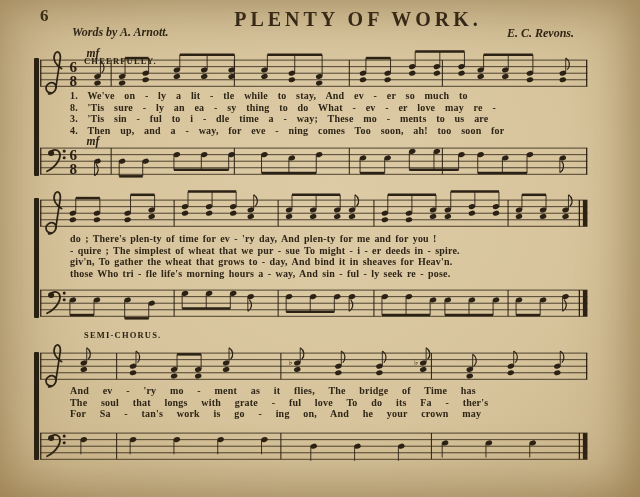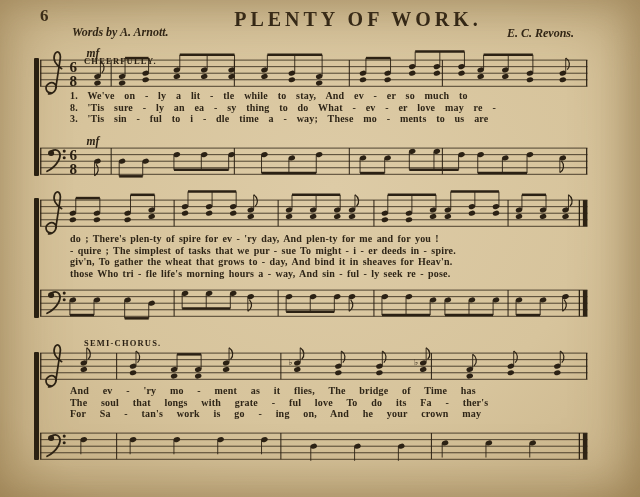--- a/index.html
+++ b/index.html
@@ -12,21 +12,21 @@
   .page::after{
     content:"";position:absolute;inset:0;pointer-events:none;
     box-shadow:inset 0 0 55px 12px rgba(120,92,46,0.38), inset -8px 0 30px rgba(120,92,46,0.25);
   }
   .abs{position:absolute;}
   .page-number{left:40px;top:6px;font-size:17px;font-weight:bold;letter-spacing:1px;}
   .title{left:0;top:8px;width:620px;text-align:center;font-size:20px;font-weight:bold;letter-spacing:4px;padding-left:48px;}
   .words-by{left:72px;top:25px;font-size:12px;font-style:italic;font-weight:bold;}
   .composer{right:66px;top:26px;font-size:12px;font-style:italic;font-weight:bold;}
   .tempo{left:84px;top:40px;font-size:8.5px;font-weight:bold;letter-spacing:1.2px;margin-top:16px;}
-  .semi-chorus{left:84px;top:330px;font-size:8.5px;font-weight:bold;letter-spacing:1.2px;margin-top:8px;}
+  .semi-chorus{left:84px;top:330px;font-size:8.5px;font-weight:bold;letter-spacing:1.2px;}
   .staff{position:absolute;left:40px;width:555px;height:48.4px;display:block;}
   .brace{position:absolute;left:34px;width:5px;background:#241c10;border-radius:1px;}
   .lyrics{position:absolute;left:70px;width:520px;}
   .lyric-line{
     text-align:left;font-size:10px;font-weight:bold;line-height:11.5px;
     letter-spacing:0.2px;white-space:nowrap;color:#2e2517;
   }
   .ls1 .lyric-line{word-spacing:7px;}
   .ls2 .lyric-line{word-spacing:1.5px;}
   .ls3 .lyric-line{word-spacing:11px;}
@@ -120,20 +120,21 @@
       <line x1="879.225" y1="13.5" x2="976.875" y2="13.5" stroke="#2b2114" stroke-width="5"></line>
       <ellipse cx="1036.175" cy="50" rx="6.6" ry="4.8" fill="#2b2114" transform="rotate(-18 1036.175 50)"></ellipse>
       <ellipse cx="1036.175" cy="63" rx="6.6" ry="4.8" fill="#2b2114" transform="rotate(-18 1036.175 63)"></ellipse>
       <line x1="1041.975" y1="49" x2="1041.975" y2="20" stroke="#2b2114" stroke-width="1.8"></line>
       <path d="M1041.975 20 c8 5 10 15 3 23" fill="none" stroke="#2b2114" stroke-width="2.4"></path>
     </svg>
   <div class="lyrics ls1" style="top:90px;">
     <div class="lyric-line">1. We've on - ly a lit - tle while to stay, And ev - er so much to</div>
     <div class="lyric-line">8. 'Tis sure - ly an ea - sy thing to do What - ev - er love may re -</div>
     <div class="lyric-line">3. 'Tis sin - ful to i - dle time a - way; These mo - ments to us are</div>
+    <div class="lyric-line">4. Then up, and a - way, for eve - ning comes Too soon, ah! too soon for</div>
   </div>
   <svg class="staff" style="top:136px;" viewBox="0 0 1100 96" preserveAspectRatio="none">
       <line x1="0" y1="24" x2="1085" y2="24" stroke="#2b2114" stroke-width="1.6"></line>
       <line x1="0" y1="37" x2="1085" y2="37" stroke="#2b2114" stroke-width="1.6"></line>
       <line x1="0" y1="50" x2="1085" y2="50" stroke="#2b2114" stroke-width="1.6"></line>
       <line x1="0" y1="63" x2="1085" y2="63" stroke="#2b2114" stroke-width="1.6"></line>
       <line x1="0" y1="76" x2="1085" y2="76" stroke="#2b2114" stroke-width="1.6"></line>
       <line x1="1.5" y1="24" x2="1.5" y2="76" stroke="#2b2114" stroke-width="2.5"></line>
       <line x1="141.05" y1="24" x2="141.05" y2="76" stroke="#2b2114" stroke-width="2"></line>
       <line x1="385.17499999999995" y1="24" x2="385.17499999999995" y2="76" stroke="#2b2114" stroke-width="2"></line>
@@ -276,22 +277,22 @@
       <ellipse cx="997.115" cy="56.5" rx="6.6" ry="4.8" fill="#2b2114" transform="rotate(-18 997.115 56.5)"></ellipse>
       <line x1="955.175" y1="42.5" x2="955.175" y2="13.5" stroke="#2b2114" stroke-width="1.8"></line>
       <line x1="1002.915" y1="42.5" x2="1002.915" y2="13.5" stroke="#2b2114" stroke-width="1.8"></line>
       <line x1="955.175" y1="13.5" x2="1002.915" y2="13.5" stroke="#2b2114" stroke-width="5"></line>
       <ellipse cx="1041.6" cy="43.5" rx="6.6" ry="4.8" fill="#2b2114" transform="rotate(-18 1041.6 43.5)"></ellipse>
       <ellipse cx="1041.6" cy="56.5" rx="6.6" ry="4.8" fill="#2b2114" transform="rotate(-18 1041.6 56.5)"></ellipse>
       <line x1="1047.3999999999999" y1="42.5" x2="1047.3999999999999" y2="13.5" stroke="#2b2114" stroke-width="1.8"></line>
       <path d="M1047.3999999999999 13.5 c8 5 10 15 3 23" fill="none" stroke="#2b2114" stroke-width="2.4"></path>
     </svg>
   <div class="lyrics ls2" style="top:233px;">
-    <div class="lyric-line">do ; There's plen-ty of spire for ev - 'ry day, And plen-ty for me and for you !</div>
-    <div class="lyric-line">- quire ; The simplest of tasks that we pur - sue To might - i - er deeds in - spire.</div>
+    <div class="lyric-line">do ; There's plen-ty of time for ev - 'ry day, And plen-ty for me and for you !</div>
+    <div class="lyric-line">- quire ; The simplest of wheat that we pur - sue To might - i - er deeds in - spire.</div>
     <div class="lyric-line">giv'n, To gather the wheat that grows to - day, And bind it in sheaves for Heav'n.</div>
     <div class="lyric-line">those Who tri - fle life's morning hours a - way, And sin - ful - ly seek re - pose.</div>
   </div>
   <svg class="staff" style="top:278px;" viewBox="0 0 1100 96" preserveAspectRatio="none">
       <line x1="0" y1="24" x2="1085" y2="24" stroke="#2b2114" stroke-width="1.6"></line>
       <line x1="0" y1="37" x2="1085" y2="37" stroke="#2b2114" stroke-width="1.6"></line>
       <line x1="0" y1="50" x2="1085" y2="50" stroke="#2b2114" stroke-width="1.6"></line>
       <line x1="0" y1="63" x2="1085" y2="63" stroke="#2b2114" stroke-width="1.6"></line>
       <line x1="0" y1="76" x2="1085" y2="76" stroke="#2b2114" stroke-width="1.6"></line>
       <line x1="1.5" y1="24" x2="1.5" y2="76" stroke="#2b2114" stroke-width="2.5"></line>

